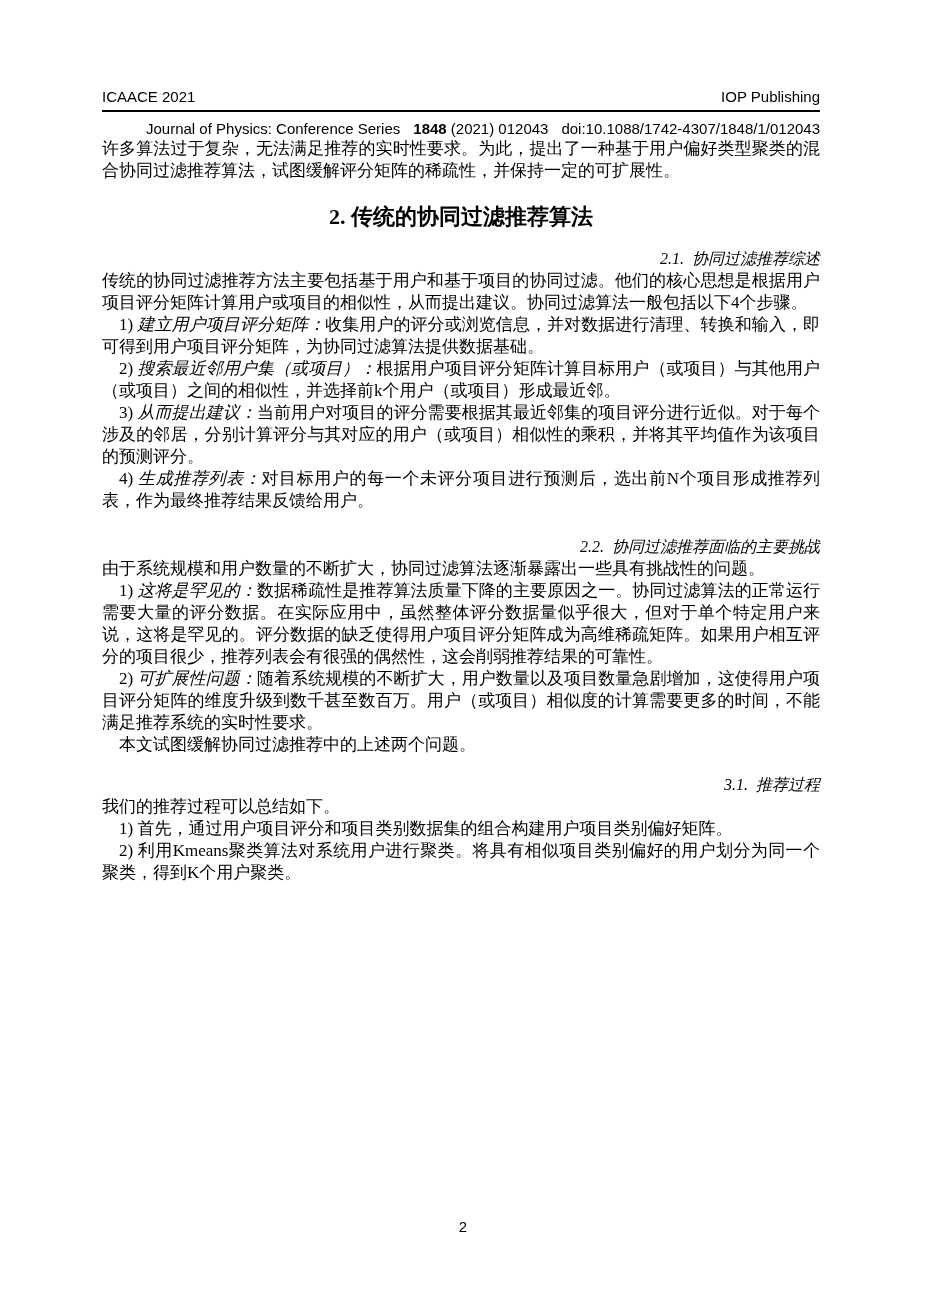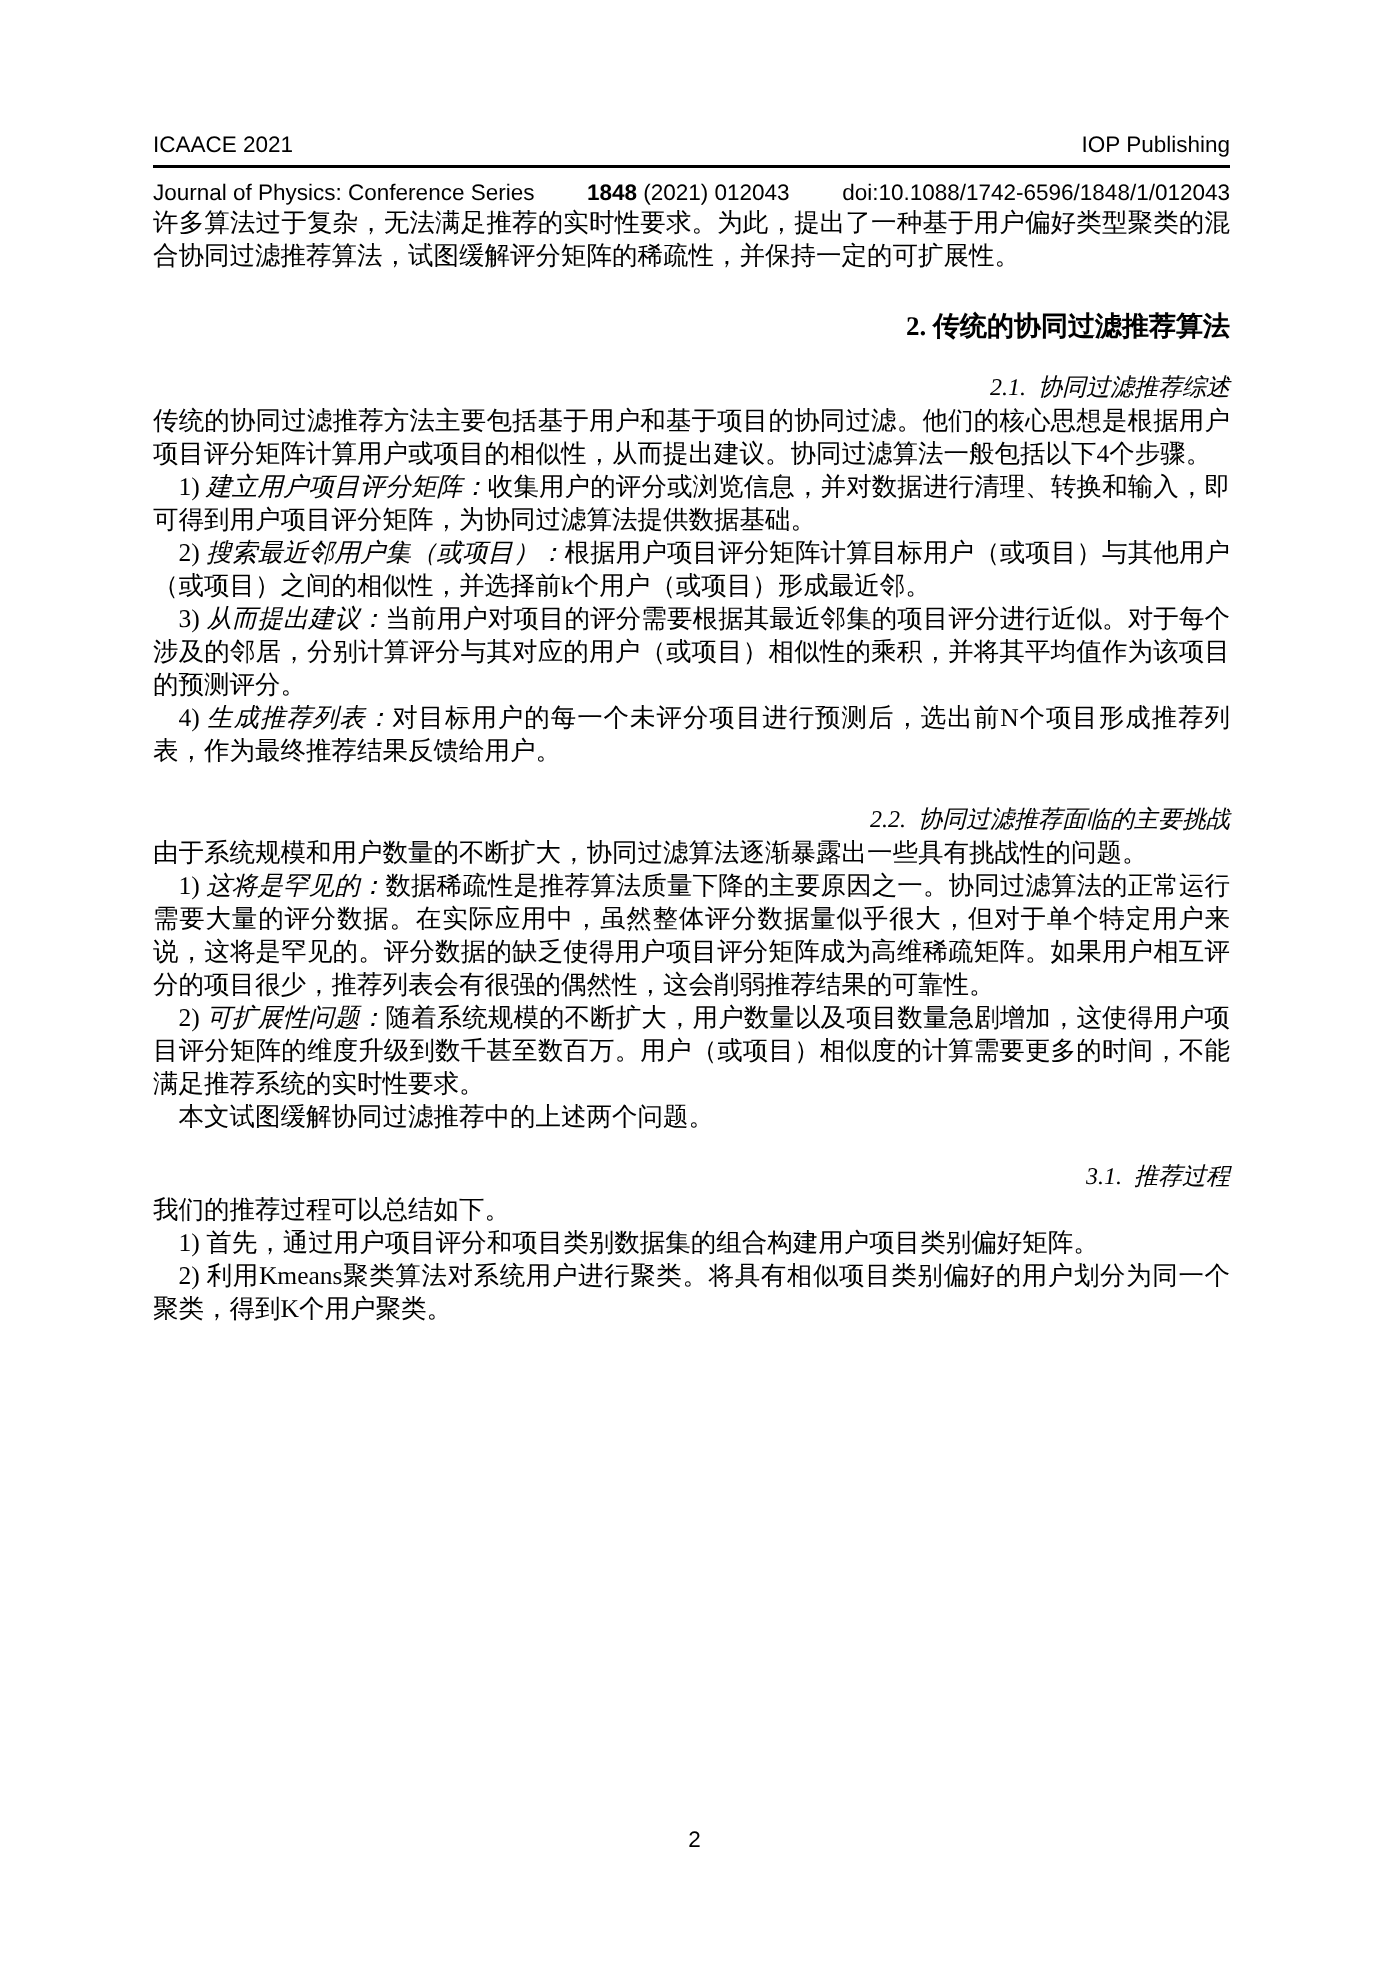--- a/index.html
+++ b/index.html
@@ -10,31 +10,31 @@
     color:#000;
   }
   .page {
     position:absolute; left:0; top:0; width:926px; height:1309px;
     background:#ffffff; padding:88px 106px 0 102px;
   }
   
   .header { font-family:"Liberation Sans","DejaVu Sans",sans-serif; font-size:15px; color:#000; }
   .header-row1 { display:flex; justify-content:space-between; align-items:baseline; line-height:18px; padding-bottom:4px; }
   .header-rule { border-top:2px solid #000; margin-bottom:8px; }
-  .header-row2 { display:flex; justify-content:space-between; align-items:baseline; line-height:18px; }
+  .header-row2 { display:flex; justify-content:space-between; align-items:baseline; line-height:18px;margin-left:44px; }
   .citation b { font-weight:bold; }
   
   .content {
     font-size:17px; line-height:22px;
     text-align:justify; letter-spacing:0;
   }
   .body-text { margin:0; }
   .sec-title {
-    font-size:18px; font-weight:bold; line-height:22px;
-    margin-top:24px; text-align:right;
+    font-size:22px; font-weight:bold; line-height:22px;
+    margin-top:24px; text-align:center;
   }
   .sec-title.s3 { margin-top:22px; }
   .subsec-title {
     font-size:16px; font-weight:normal; font-style:italic; line-height:22px;
     margin-top:20px; text-align:right;
   }
   .subsec-title.s22 { margin-top:24px; }
   .subsec-title.s31 { margin-top:18px; }
   .list-item { text-indent:17px; margin:0; }
   .list-item em { font-style:italic; }
@@ -53,21 +53,21 @@
 
   <div class="header">
     <div class="header-row1">
       <span>ICAACE 2021</span>
       <span>IOP Publishing</span>
     </div>
     <div class="header-rule"></div>
     <div class="header-row2">
       <span>Journal of Physics: Conference Series</span>
       <span class="citation"><b>1848</b><span> (2021) 012043</span></span>
-      <span>doi:10.1088/1742-6596/1848/1/012043</span>
+      <span>doi:10.1088/1742-4307/1848/1/012043</span>
     </div>
   </div>
 
   <div class="content">
 
     <p class="body-text">许多算法过于复杂，无法满足推荐的实时性要求。为此，提出了一种基于用户偏好类型聚类的混合协同过滤推荐算法，试图缓解评分矩阵的稀疏性，并保持一定的可扩展性。</p>
 
     <p class="sec-title">2. 传统的协同过滤推荐算法</p>
 
     <p class="subsec-title">2.1. 协同过滤推荐综述</p>

